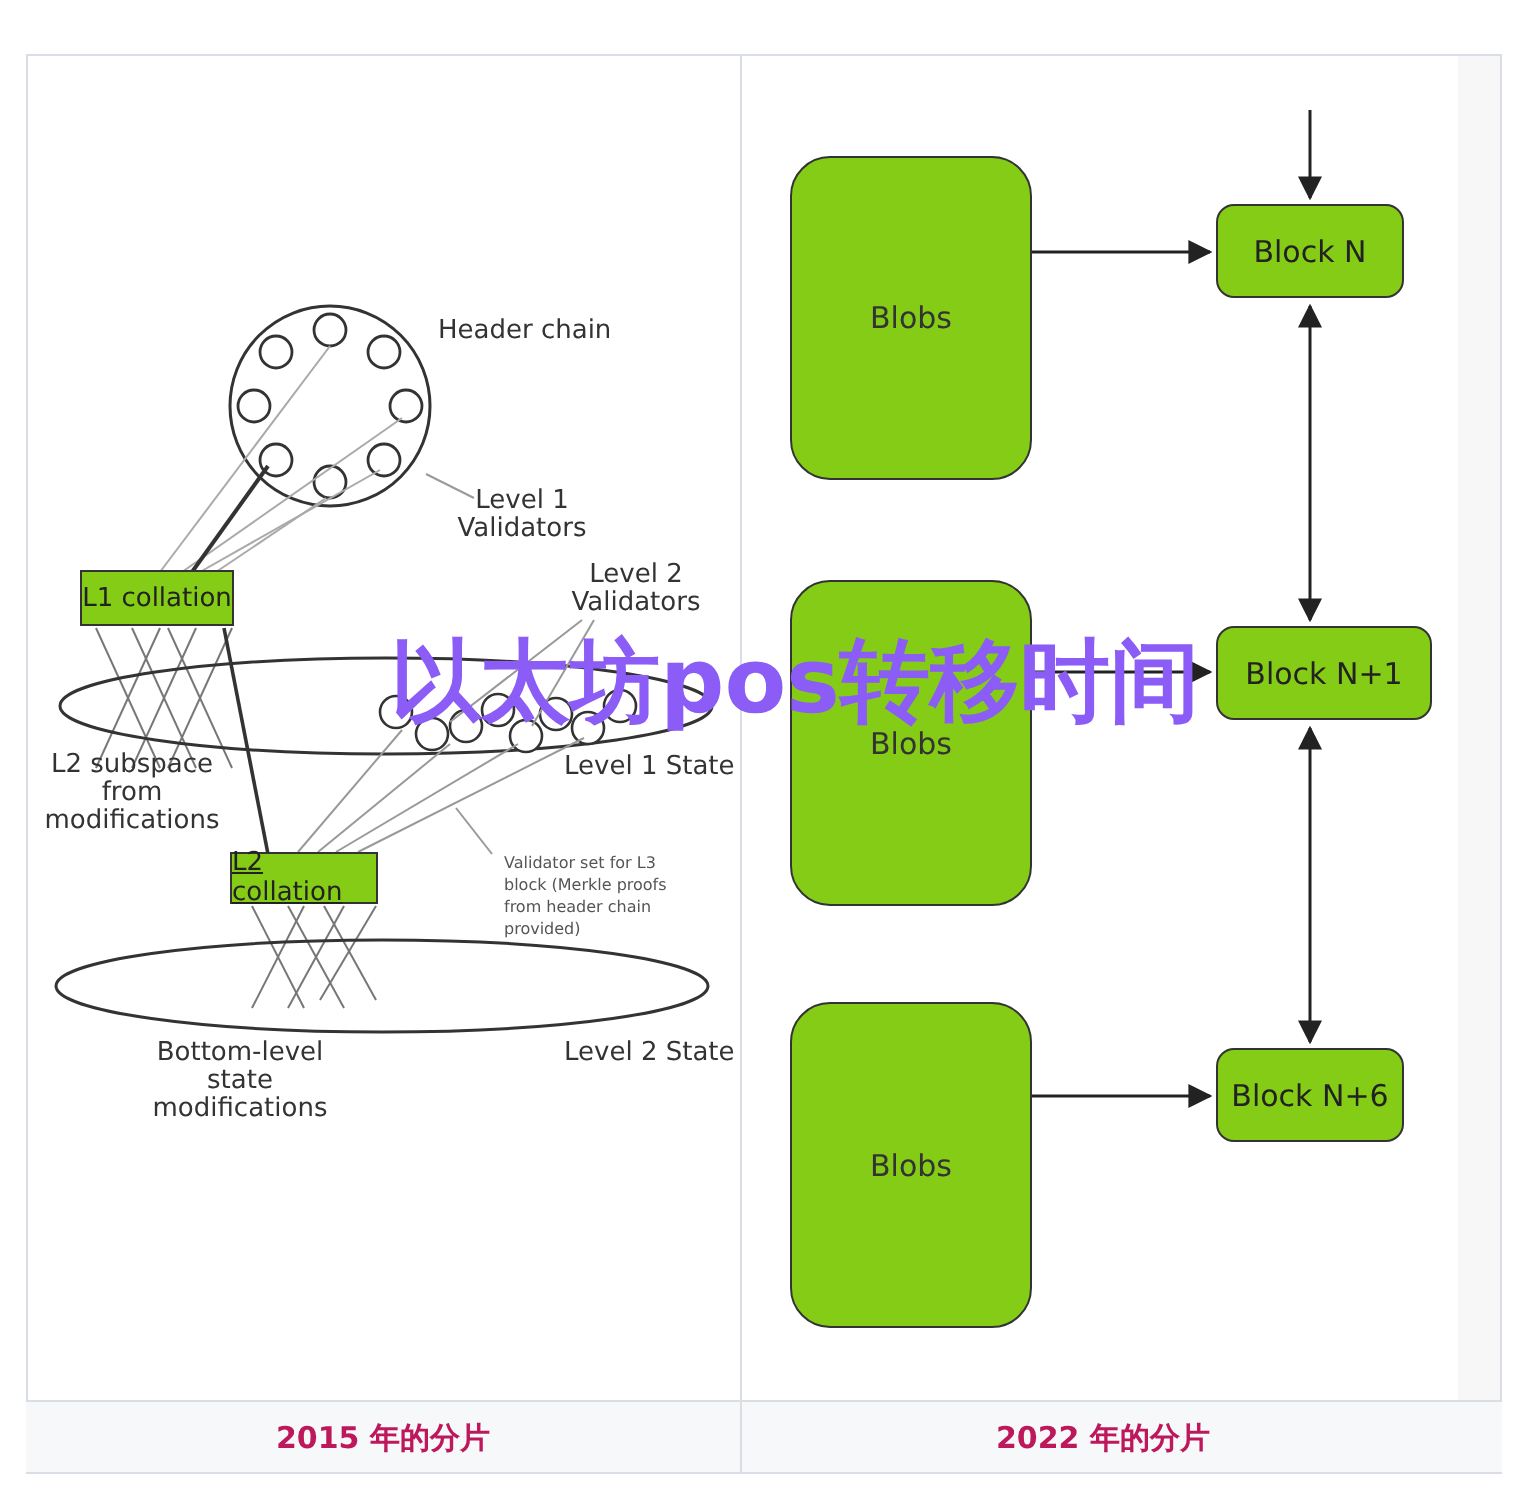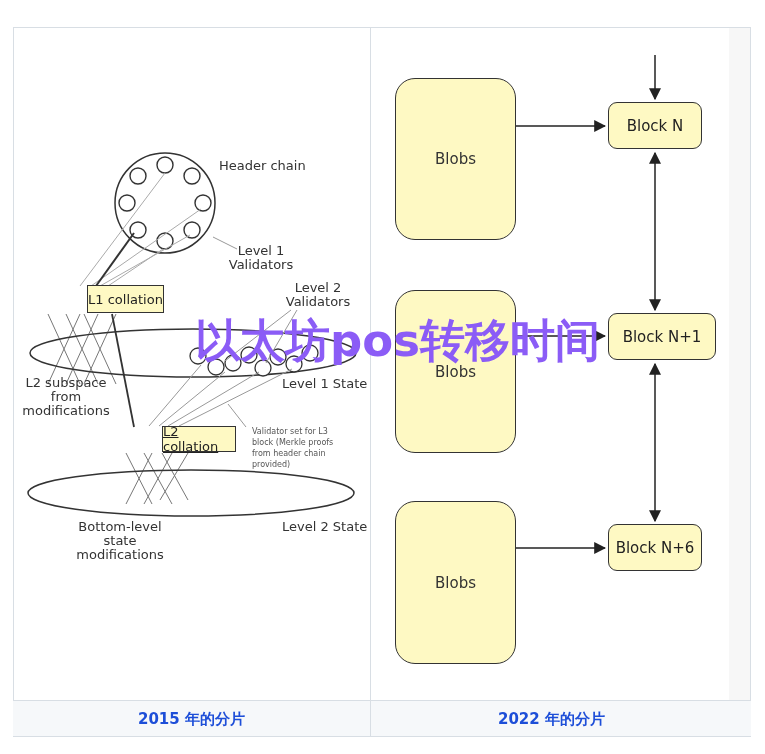--- a/index.html
+++ b/index.html
@@ -8,37 +8,37 @@
   #stage { position:relative; width:765px; height:754px; background:#fff; }
 
   
   .frame { position:absolute; left:13px; top:27px; width:738px; height:710px;
     border:1px solid #d8dee4; background:#fff; }
   .img-margin { position:absolute; left:729px; top:28px; width:21px; height:672px;
     background:#f7f7f7; }
   .caption-bar { position:absolute; left:13px; top:700px; width:738px; height:37px;
     background:#f6f8fa; border-top:1px solid #d8dee4; border-bottom:1px solid #d8dee4; }
   .caption { position:absolute; top:0; height:37px; line-height:36px; text-align:center;
-    font-size:15px; font-weight:bold; color:#1d4ed8; }
+    font-size:15px; font-weight:bold; color:#be185d; }
   .caption.left  { left:0;    width:357px; }
   .caption.right { left:336px; width:381px;margin-left:12px; }
   .divider { position:absolute; left:370px; top:27px; width:1px; height:710px;
     background:#d8dee4; z-index:4; }
 
   svg.diagram { position:absolute; left:0; top:0; width:765px; height:754px; z-index:1; }
 
   .lbl { position:absolute; color:#333; font-size:13px; line-height:14px; z-index:2;
     white-space:nowrap; }
   .lbl.center { text-align:center; white-space:normal; }
   .note { position:absolute; left:252px; top:426px; width:95px; color:#555;
     font-size:8px; line-height:11px; z-index:2; }
 
-  .box { position:absolute; background:#fef9c3; border:1.5px solid #333; z-index:2;
+  .box { position:absolute; background:#84cc16; border:1.5px solid #333; z-index:2;
     display:flex; align-items:center; justify-content:center; color:#222; }
-  .collation { font-size:13px;margin-left:47px; }
+  .collation { font-size:13px; }
   #l1-collation { left:40px;  top:285px; width:77px; height:28px; }
   #l2-collation { left:115px; top:426px; width:74px; height:26px;text-decoration:underline; }
 
   .blobs { border-radius:20px; font-size:15px; color:#333; }
   #blobs-1 { left:395px; top:78px;  width:121px; height:162px; }
   #blobs-2 { left:395px; top:290px; width:121px; height:163px; }
   #blobs-3 { left:395px; top:501px; width:121px; height:163px; }
 
   .block { border-radius:9px; font-size:15px; color:#222; }
   #block-n  { left:608px; top:102px; width:94px; height:47px; }

